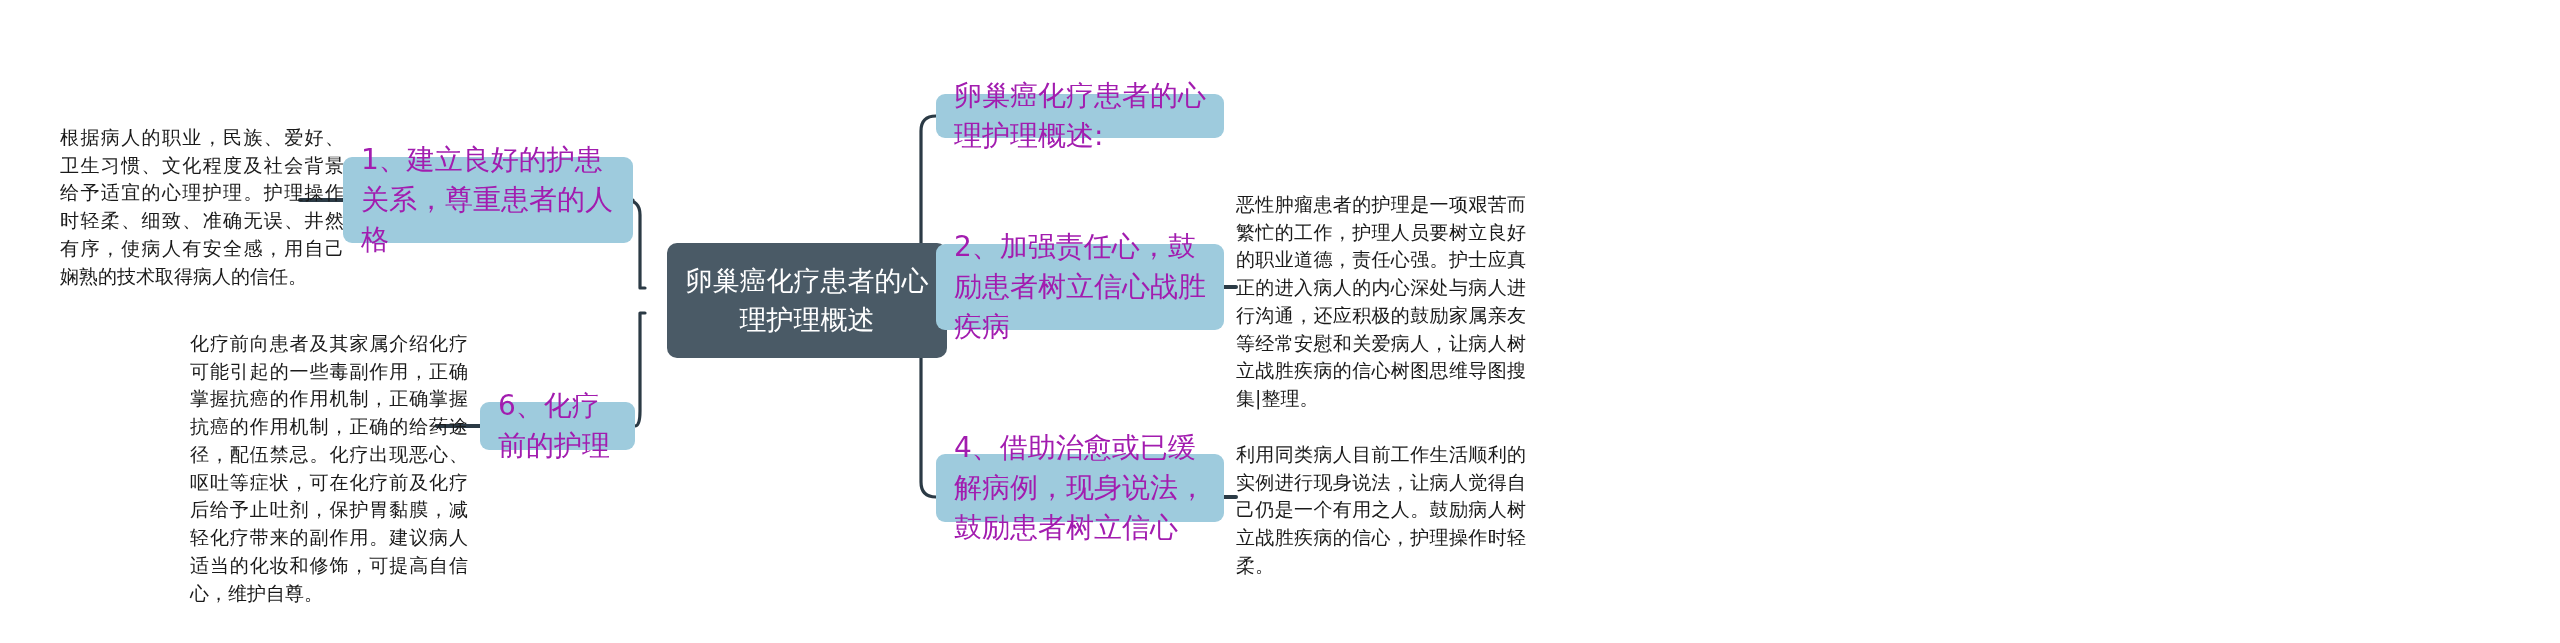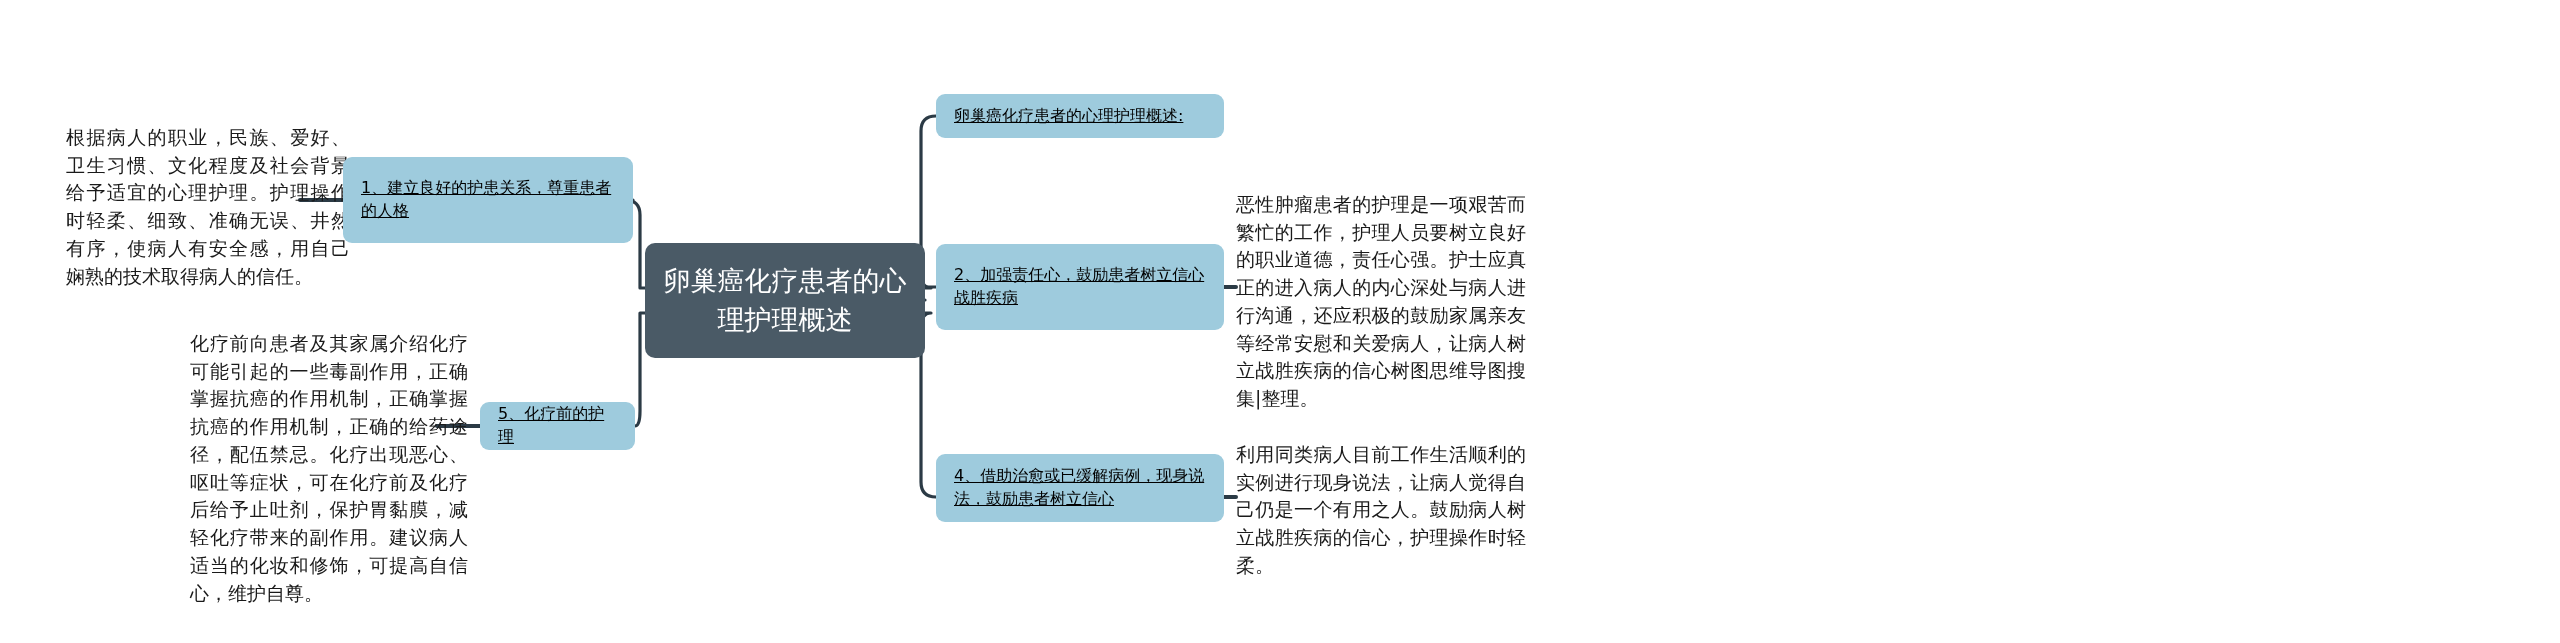--- a/index.html
+++ b/index.html
@@ -38,41 +38,41 @@
     word-break: break-all;
   }
   .node-root {
     background: #4a5a66;
     color: #ffffff;
     font-size: 27px;
     text-align: center;
     justify-content: center;
     padding: 14px 18px;
     border-radius: 10px;
+    margin-left: 22px;
   }
   .node-branch {
     background: #9ecbdd;
-    color: #000000;
-    font-size: 16px;
+    color: #a21caf;
+    font-size: 28px;
     padding: 11px 18px;
     border-radius: 9px;
-    text-decoration: underline;
   }
   .note {
     position: absolute;
     box-sizing: border-box;
     font-size: 19px;
     line-height: 1.46;
     color: #1a1a1a;
     text-align: justify;
     white-space: pre-wrap;
     word-break: break-all;
   }
   
-  #note-left-1      { left: 66px;   top: 124px; width: 284px; }
+  #note-left-1      { left: 60px;   top: 124px; width: 284px; }
   #note-left-2      { left: 190px;  top: 330px; width: 278px; }
   #node-b1          { left: 343px;  top: 157px; width: 290px; height: 86px; }
   #node-b3          { left: 480px;  top: 402px; width: 155px; height: 48px; }
   #node-root        { left: 645px;  top: 243px; width: 280px; height: 115px; }
   #node-r1          { left: 936px;  top: 94px;  width: 288px; height: 44px; }
   #node-r2          { left: 936px;  top: 244px; width: 288px; height: 86px; }
   #node-r4          { left: 936px;  top: 454px; width: 288px; height: 68px; }
   #note-right-1     { left: 1236px; top: 191px; width: 290px; }
   #note-right-2     { left: 1236px; top: 441px; width: 290px; }
 </style>
@@ -104,21 +104,21 @@
       <path d="M 1224 497 L 1236 497" stroke-width="4"></path>
     </g>
   </svg>
 
   <div class="note" id="note-left-1">根据病人的职业，民族、爱好、卫生习惯、文化程度及社会背景给予适宜的心理护理。护理操作时轻柔、细致、准确无误、井然有序，使病人有安全感，用自己娴熟的技术取得病人的信任。</div>
 
   <div class="note" id="note-left-2">化疗前向患者及其家属介绍化疗可能引起的一些毒副作用，正确掌握抗癌的作用机制，正确掌握抗癌的作用机制，正确的给药途径，配伍禁忌。化疗出现恶心、呕吐等症状，可在化疗前及化疗后给予止吐剂，保护胃黏膜，减轻化疗带来的副作用。建议病人适当的化妆和修饰，可提高自信心，维护自尊。</div>
 
   <div class="node node-branch" id="node-b1">1、建立良好的护患关系，尊重患者的人格</div>
 
-  <div class="node node-branch" id="node-b3">5、化疗前的护理</div>
+  <div class="node node-branch" id="node-b3">6、化疗前的护理</div>
 
   <div class="node node-root" id="node-root">卵巢癌化疗患者的心理护理概述</div>
 
   <div class="node node-branch" id="node-r1">卵巢癌化疗患者的心理护理概述:</div>
 
   <div class="node node-branch" id="node-r2">2、加强责任心，鼓励患者树立信心战胜疾病</div>
 
   <div class="node node-branch" id="node-r4">4、借助治愈或已缓解病例，现身说法，鼓励患者树立信心</div>
 
   <div class="note" id="note-right-1">恶性肿瘤患者的护理是一项艰苦而繁忙的工作，护理人员要树立良好的职业道德，责任心强。护士应真正的进入病人的内心深处与病人进行沟通，还应积极的鼓励家属亲友等经常安慰和关爱病人，让病人树立战胜疾病的信心树图思维导图搜集|整理。</div>

